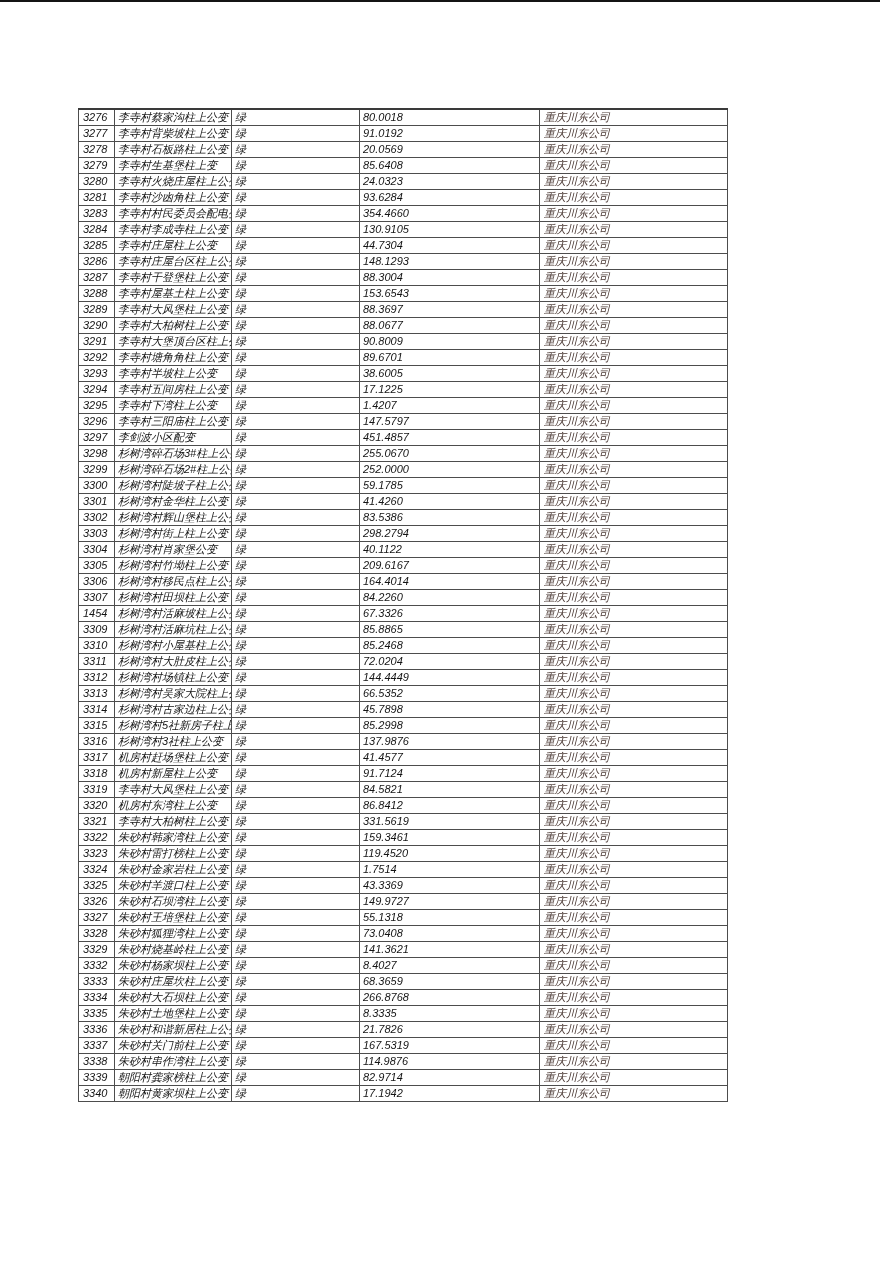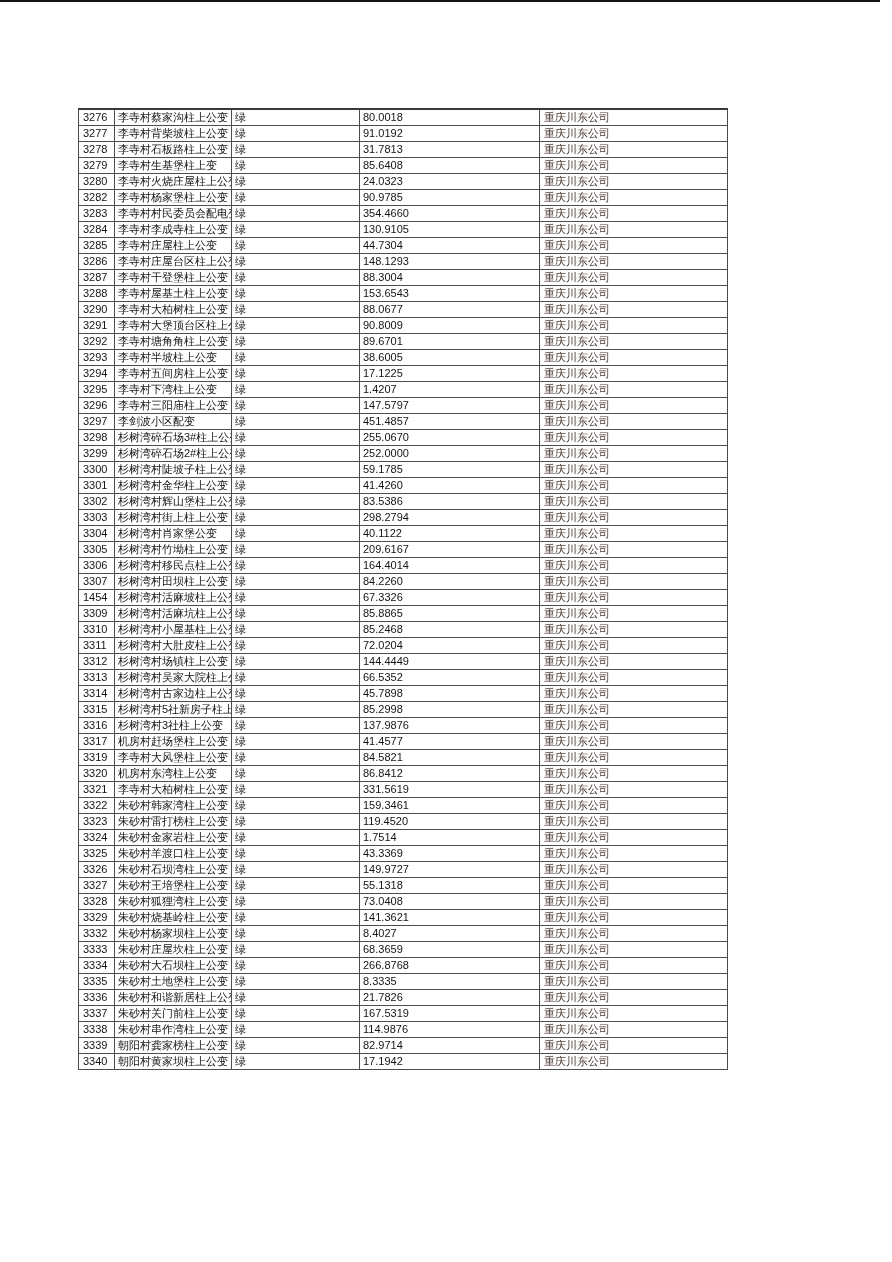--- a/index.html
+++ b/index.html
@@ -1,18 +1,18 @@
 <!DOCTYPE html>
 <html><head>
 <meta charset="utf-8">
 <style>
   html,body{margin:0;padding:0;background:#ffffff;}
   .canvas{
     position:relative;width:892px;height:1262px;background:#ffffff;
-    overflow:hidden;font-family:"Liberation Sans",sans-serif;
+    overflow:hidden;font-family:"Liberation Sans",sans-serif;font-style:italic;
   }
   .top-line{position:absolute;left:0;top:0;width:880px;height:2px;background:#141414;}
   table.grid{
     position:absolute;left:78px;top:108px;width:649px;
     border-collapse:collapse;table-layout:fixed;
     border:1px solid #4d4d4d;border-top:2px solid #3a3a3a;
   }
   .grid td{
     border:1px solid #4d4d4d;height:15px;padding:0 0 0 3px;
     font-size:11px;line-height:15px;color:#141414;
@@ -48,42 +48,42 @@
     <td class="c-id">3277</td>
     <td class="c-name">李寺村背柴坡柱上公变</td>
     <td class="c-status">绿</td>
     <td class="c-value">91.0192</td>
     <td class="c-company">重庆川东公司</td>
   </tr>
         <tr>
     <td class="c-id">3278</td>
     <td class="c-name">李寺村石板路柱上公变</td>
     <td class="c-status">绿</td>
-    <td class="c-value">31.7813</td>
+    <td class="c-value">20.0569</td>
     <td class="c-company">重庆川东公司</td>
   </tr>
         <tr>
     <td class="c-id">3279</td>
     <td class="c-name">李寺村生基堡柱上变</td>
     <td class="c-status">绿</td>
     <td class="c-value">85.6408</td>
     <td class="c-company">重庆川东公司</td>
   </tr>
         <tr>
     <td class="c-id">3280</td>
     <td class="c-name">李寺村火烧庄屋柱上公变</td>
     <td class="c-status">绿</td>
     <td class="c-value">24.0323</td>
     <td class="c-company">重庆川东公司</td>
   </tr>
         <tr>
-    <td class="c-id">3282</td>
-    <td class="c-name">李寺村杨家堡柱上公变</td>
-    <td class="c-status">绿</td>
-    <td class="c-value">90.9785</td>
+    <td class="c-id">3281</td>
+    <td class="c-name">李寺村沙凼角柱上公变</td>
+    <td class="c-status">绿</td>
+    <td class="c-value">93.6284</td>
     <td class="c-company">重庆川东公司</td>
   </tr>
         <tr>
     <td class="c-id">3283</td>
     <td class="c-name">李寺村村民委员会配电变压器</td>
     <td class="c-status">绿</td>
     <td class="c-value">354.4660</td>
     <td class="c-company">重庆川东公司</td>
   </tr>
         <tr>
@@ -115,20 +115,27 @@
     <td class="c-company">重庆川东公司</td>
   </tr>
         <tr>
     <td class="c-id">3288</td>
     <td class="c-name">李寺村屋基土柱上公变</td>
     <td class="c-status">绿</td>
     <td class="c-value">153.6543</td>
     <td class="c-company">重庆川东公司</td>
   </tr>
         <tr>
+    <td class="c-id">3289</td>
+    <td class="c-name">李寺村大风堡柱上公变</td>
+    <td class="c-status">绿</td>
+    <td class="c-value">88.3697</td>
+    <td class="c-company">重庆川东公司</td>
+  </tr>
+        <tr>
     <td class="c-id">3290</td>
     <td class="c-name">李寺村大柏树柱上公变</td>
     <td class="c-status">绿</td>
     <td class="c-value">88.0677</td>
     <td class="c-company">重庆川东公司</td>
   </tr>
         <tr>
     <td class="c-id">3291</td>
     <td class="c-name">李寺村大堡顶台区柱上公变</td>
     <td class="c-status">绿</td>
@@ -308,20 +315,27 @@
     <td class="c-name">杉树湾村3社柱上公变</td>
     <td class="c-status">绿</td>
     <td class="c-value">137.9876</td>
     <td class="c-company">重庆川东公司</td>
   </tr>
         <tr>
     <td class="c-id">3317</td>
     <td class="c-name">机房村赶场堡柱上公变</td>
     <td class="c-status">绿</td>
     <td class="c-value">41.4577</td>
+    <td class="c-company">重庆川东公司</td>
+  </tr>
+        <tr>
+    <td class="c-id">3318</td>
+    <td class="c-name">机房村新屋柱上公变</td>
+    <td class="c-status">绿</td>
+    <td class="c-value">91.7124</td>
     <td class="c-company">重庆川东公司</td>
   </tr>
         <tr>
     <td class="c-id">3319</td>
     <td class="c-name">李寺村大风堡柱上公变</td>
     <td class="c-status">绿</td>
     <td class="c-value">84.5821</td>
     <td class="c-company">重庆川东公司</td>
   </tr>
         <tr>

